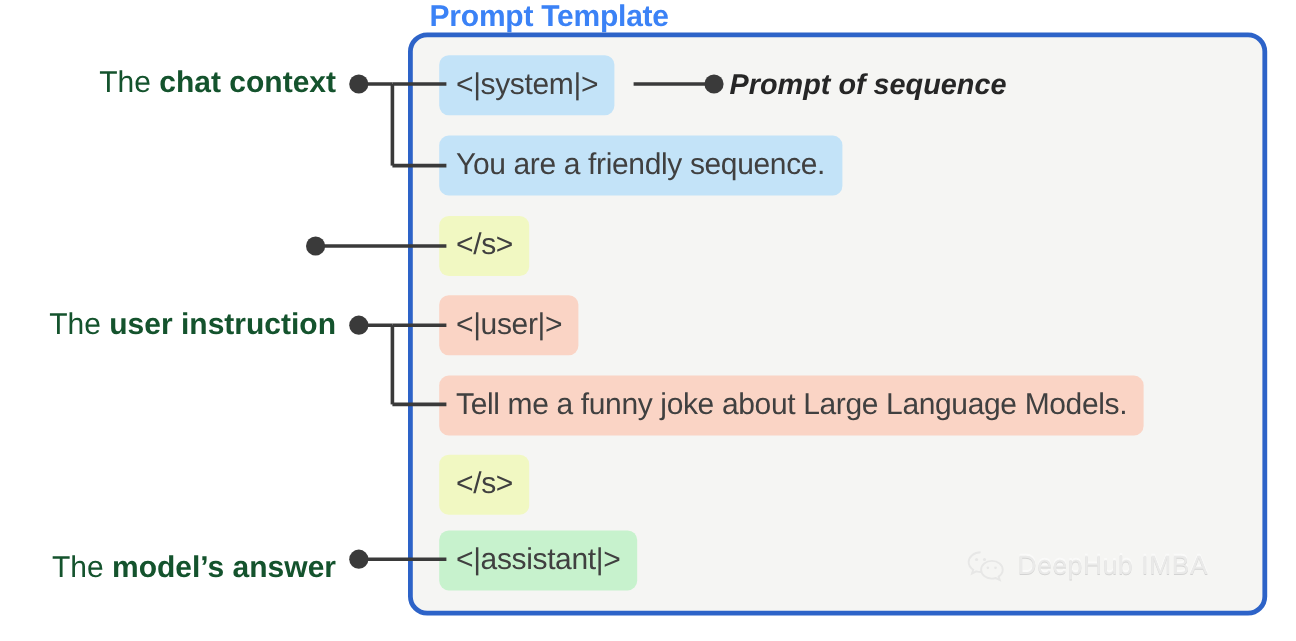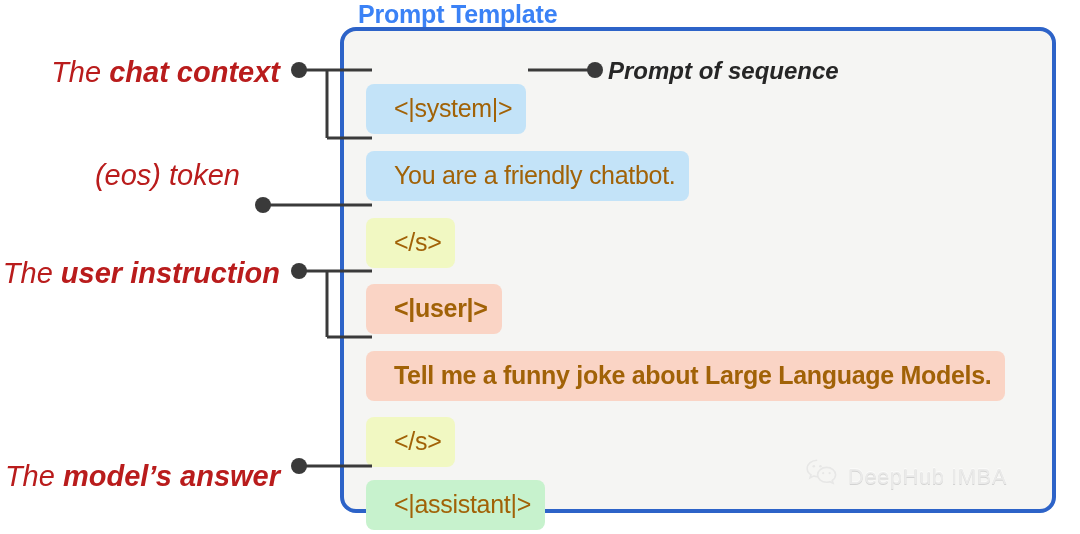--- a/index.html
+++ b/index.html
@@ -41,48 +41,46 @@
     border-radius: 16px;
   }
 
   
   .token-chip {
     position: absolute;
     box-sizing: border-box;
     border-radius: 8px;
     font-size: 25px;
     line-height: 1;
-    color: #a16207;
-    padding: 12px 14px 13px 28px;
+    color: #404040;
+    padding: 12px 14px 13px 14px;
     white-space: nowrap;
     letter-spacing: -0.3px;
-    margin-top: 38px;
   }
   .chip-blue   { background: #c3e3f8; }
   .chip-yellow { background: #f1f8c2; }
-  .chip-pink   { background: #fad4c5; font-weight: bold; }
+  .chip-pink   { background: #fad4c5; }
   .chip-green  { background: #c7f2cd; }
 
   #chip-system      { left: 366px; top: 46px;  }
   #chip-system-msg  { left: 366px; top: 113px; }
   #chip-eos-1       { left: 366px; top: 180px; }
   #chip-user        { left: 366px; top: 246px; }
   #chip-user-msg    { left: 366px; top: 313px; }
   #chip-eos-2       { left: 366px; top: 379px; }
   #chip-assistant   { left: 366px; top: 442px; }
 
   
   .left-label {
     position: absolute;
     text-align: right;
-    font-size: 29px;
+    font-size: 25px;
     line-height: 1.18;
-    color: #b91c1c;
-    white-space: nowrap;
-    font-style: italic;
+    color: #14532d;
+    white-space: nowrap;
   }
   .left-label b { font-weight: bold; }
 
   #label-chat-context   { right: 800px; top: 55px;  }
   #label-eos            { right: 840px; top: 158px; }
   #label-user-instr     { right: 800px; top: 256px; }
   #label-model-answer   { right: 800px; top: 459px; }
 
   #label-eos .eos-line1 { font-weight: bold; display: block; }
   #label-eos .eos-line2 { display: block; }
@@ -108,53 +106,52 @@
     height: 534px;
     pointer-events: none;
   }
 
   
   #watermark {
     position: absolute;
     left: 805px;
     top: 458px;
     display: flex;
-    align-items: flex-end;
+    align-items: flex-start;
     gap: 9px;
     opacity: 0.55;
   }
   #watermark-text {
     font-size: 22px;
     color: #e2e2e2;
     text-shadow: 0 1px 0 #b9b9b9, 0 -1px 0 #ffffff;
     letter-spacing: 0.5px;
     white-space: nowrap;
   }
 </style>
 </head>
 <body>
 
 <div id="diagram-title">Prompt Template</div>
 
 <div id="prompt-panel"></div>
 
 <div class="token-chip chip-blue" id="chip-system">&lt;|system|&gt;</div>
-<div class="token-chip chip-blue" id="chip-system-msg">You are a friendly chatbot.</div>
+<div class="token-chip chip-blue" id="chip-system-msg">You are a friendly sequence.</div>
 <div class="token-chip chip-yellow" id="chip-eos-1">&lt;/s&gt;</div>
 <div class="token-chip chip-pink" id="chip-user">&lt;|user|&gt;</div>
 <div class="token-chip chip-pink" id="chip-user-msg">Tell me a funny joke about Large Language Models.</div>
 <div class="token-chip chip-yellow" id="chip-eos-2">&lt;/s&gt;</div>
 <div class="token-chip chip-green" id="chip-assistant">&lt;|assistant|&gt;</div>
 
 <div class="left-label" id="label-chat-context">
   <span>The </span><b>chat context</b>
 </div>
 
 <div class="left-label" id="label-eos">
-  <span class="eos-line2">(eos) token</span>
 </div>
 
 <div class="left-label" id="label-user-instr">
   <span>The </span><b>user instruction</b>
 </div>
 
 <div class="left-label" id="label-model-answer">
   <span>The </span><b>model’s answer</b>
 </div>
 

